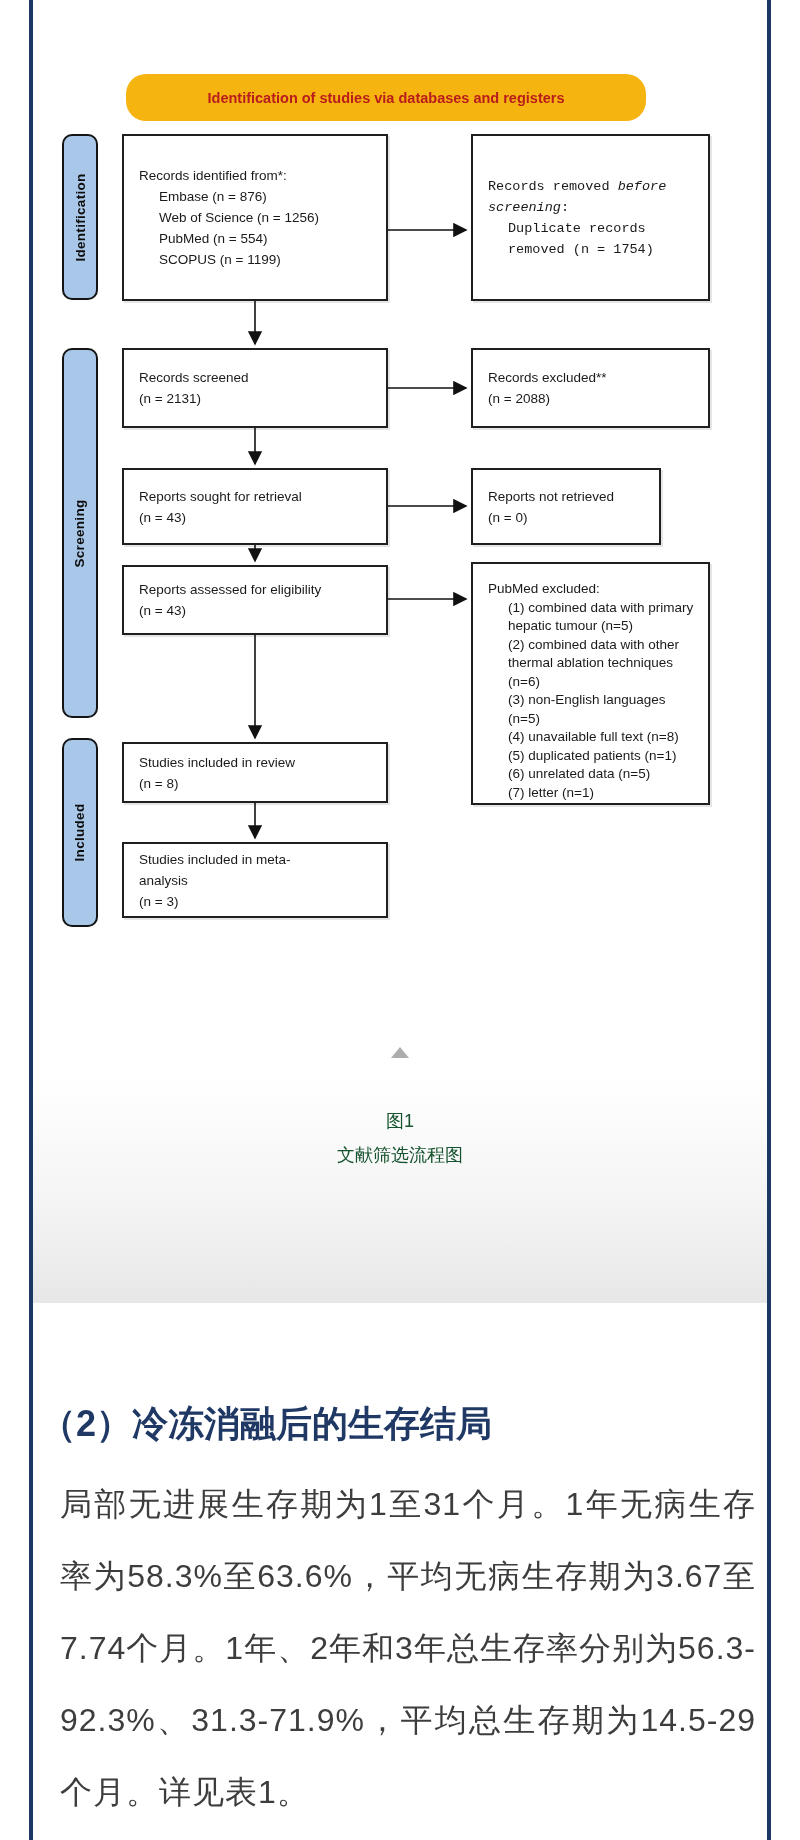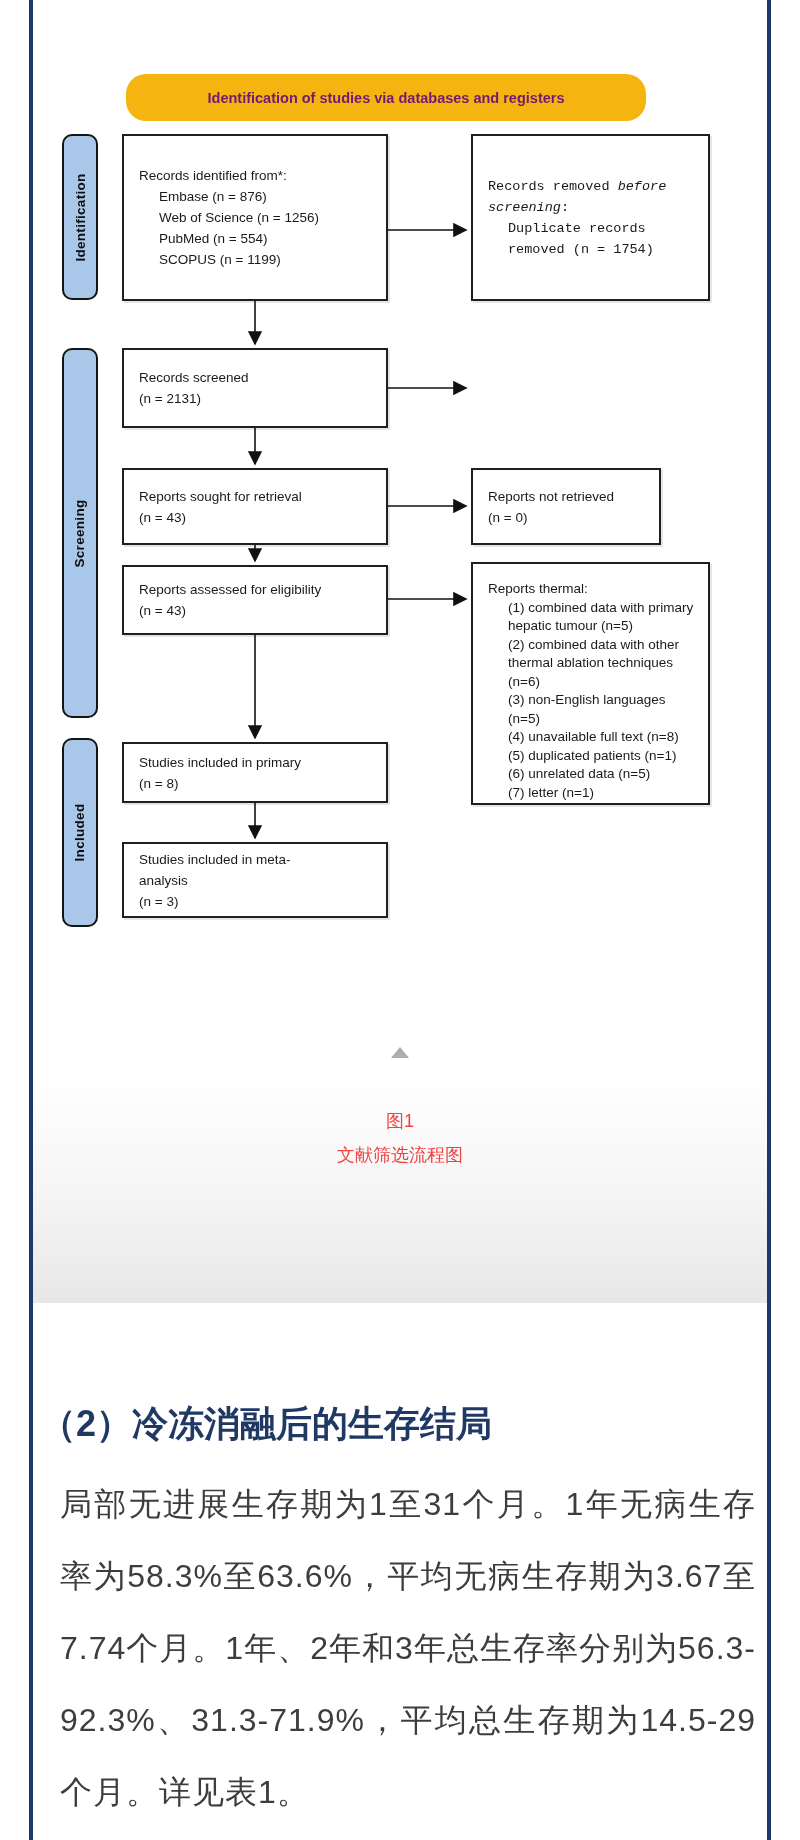--- a/index.html
+++ b/index.html
@@ -6,21 +6,21 @@
   .page{position:relative;width:800px;height:1840px;background:#ffffff;overflow:hidden;
         font-family:"Liberation Sans",sans-serif;}
   
   .side-rule{position:absolute;top:0;bottom:0;width:4px;background:#1D3865;}
   #rule-left{left:29px;}
   #rule-right{left:767px;}
 
   
   .flow-banner{position:absolute;left:126px;top:74px;width:520px;height:47px;background:#F6B411;
                border-radius:20px;display:flex;align-items:center;justify-content:center;
-               font-weight:bold;font-size:14.5px;color:#701a75;}
+               font-weight:bold;font-size:14.5px;color:#b91c1c;}
   .stage{position:absolute;left:62px;width:36px;background:#A9C7E9;border:2px solid #141414;
          border-radius:10px;box-sizing:border-box;display:flex;align-items:center;justify-content:center;}
   .stage span{transform:rotate(-90deg);white-space:nowrap;font-weight:bold;font-size:13.5px;
               color:#0d0d0d;letter-spacing:.3px;}
   #stage-identification{top:134px;height:166px;}
   #stage-screening{top:348px;height:370px;}
   #stage-included{top:738px;height:189px;}
 
   .fbox{position:absolute;background:#fff;border:2px solid #1f1f1f;box-sizing:border-box;
         font-size:13.5px;line-height:21px;color:#1a1a1a;display:flex;flex-direction:column;
@@ -38,21 +38,21 @@
   #box-review{left:122px;top:742px;width:266px;height:61px;}
   #box-meta{left:122px;top:842px;width:266px;height:76px;}
   svg.arrows{position:absolute;left:0;top:0;}
 
   
   .fig-gradient{position:absolute;left:33px;top:1075px;width:734px;height:228px;
                 background:linear-gradient(180deg,rgba(236,236,236,0) 0%,rgba(236,236,236,.55) 55%,#e7e7e7 100%);}
   .collapse-tri{position:absolute;left:391px;top:1047px;width:0;height:0;cursor:pointer;
                 border-left:9px solid transparent;border-right:9px solid transparent;
                 border-bottom:11px solid #adadad;}
-  .fig-caption{position:absolute;left:0;top:1104px;width:100%;text-align:center;color:#ef4444;
+  .fig-caption{position:absolute;left:0;top:1104px;width:100%;text-align:center;color:#14532d;
                font-size:18px;line-height:34px;}
 
   
   .article-heading{position:absolute;left:40px;top:1400px;width:710px;font-size:36px;
                    font-weight:bold;color:#1F3864;}
   .article-body{position:absolute;left:52px;top:1468px;width:696px;font-size:32px;line-height:72px;
                 color:#3d3d3d;text-align:justify;letter-spacing:1px;margin-left:8px;}
 </style>
 </head>
 <body>
@@ -87,49 +87,53 @@
   <div class="fbox" id="box-removed">
     <div><span>Records removed </span><i>before screening</i><span>:</span></div>
     <div class="ind">Duplicate records removed (n = 1754)</div>
   </div>
 
   <div class="fbox" id="box-screened">
     <div>Records screened</div>
     <div>(n = 2131)</div>
   </div>
 
+  <div class="fbox" id="box-excluded">
+    <div>Records excluded**</div>
+    <div>(n = 2088)</div>
+  </div>
 
   <div class="fbox" id="box-sought">
     <div>Reports sought for retrieval</div>
     <div>(n = 43)</div>
   </div>
 
   <div class="fbox" id="box-notretrieved">
     <div>Reports not retrieved</div>
     <div>(n = 0)</div>
   </div>
 
   <div class="fbox" id="box-assessed">
     <div>Reports assessed for eligibility</div>
     <div>(n = 43)</div>
   </div>
 
   <div class="fbox" id="box-rexcluded">
-    <div>Reports thermal:</div>
+    <div>PubMed excluded:</div>
     <div class="ind">(1) combined data with primary hepatic tumour (n=5)</div>
     <div class="ind">(2) combined data with other thermal ablation techniques (n=6)</div>
     <div class="ind">(3) non-English languages (n=5)</div>
     <div class="ind">(4) unavailable full text (n=8)</div>
     <div class="ind">(5) duplicated patients (n=1)</div>
     <div class="ind">(6) unrelated data (n=5)</div>
     <div class="ind">(7) letter (n=1)</div>
   </div>
 
   <div class="fbox" id="box-review">
-    <div>Studies included in primary</div>
+    <div>Studies included in review</div>
     <div>(n = 8)</div>
   </div>
 
   <div class="fbox" id="box-meta">
     <div>Studies included in meta-</div>
     <div>analysis</div>
     <div>(n = 3)</div>
   </div>
 
   <svg class="arrows" width="800" height="960">

